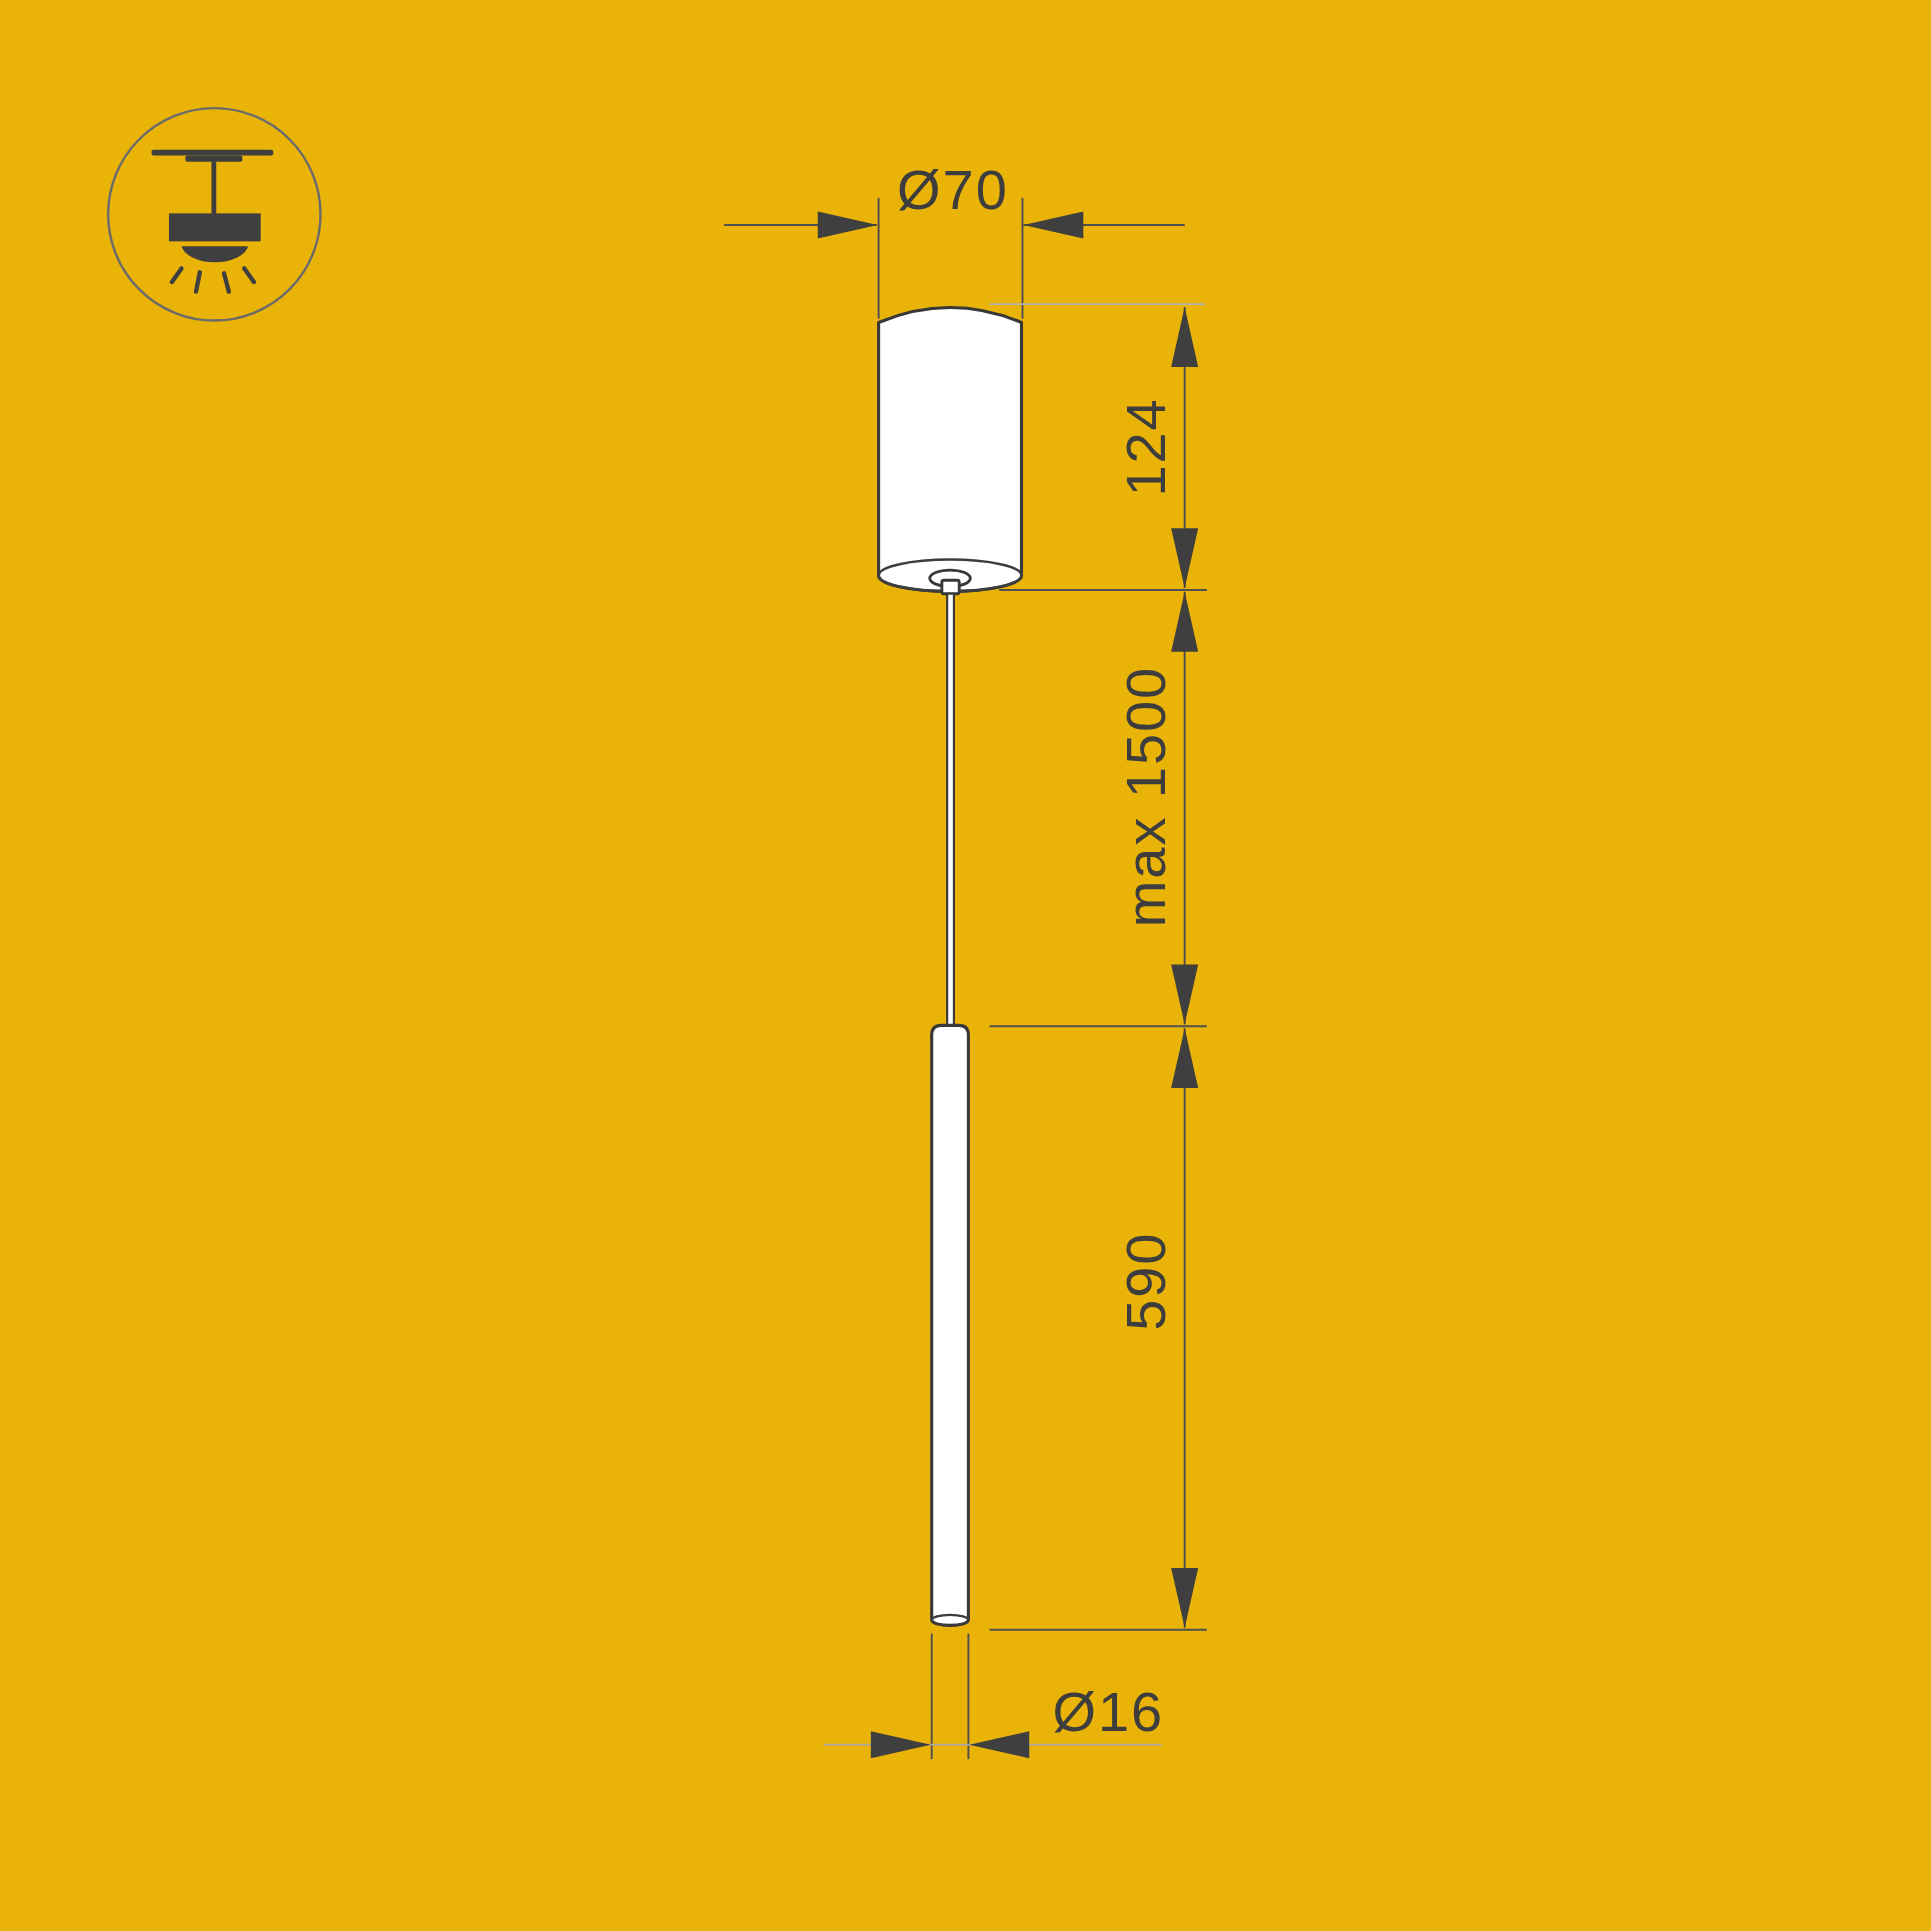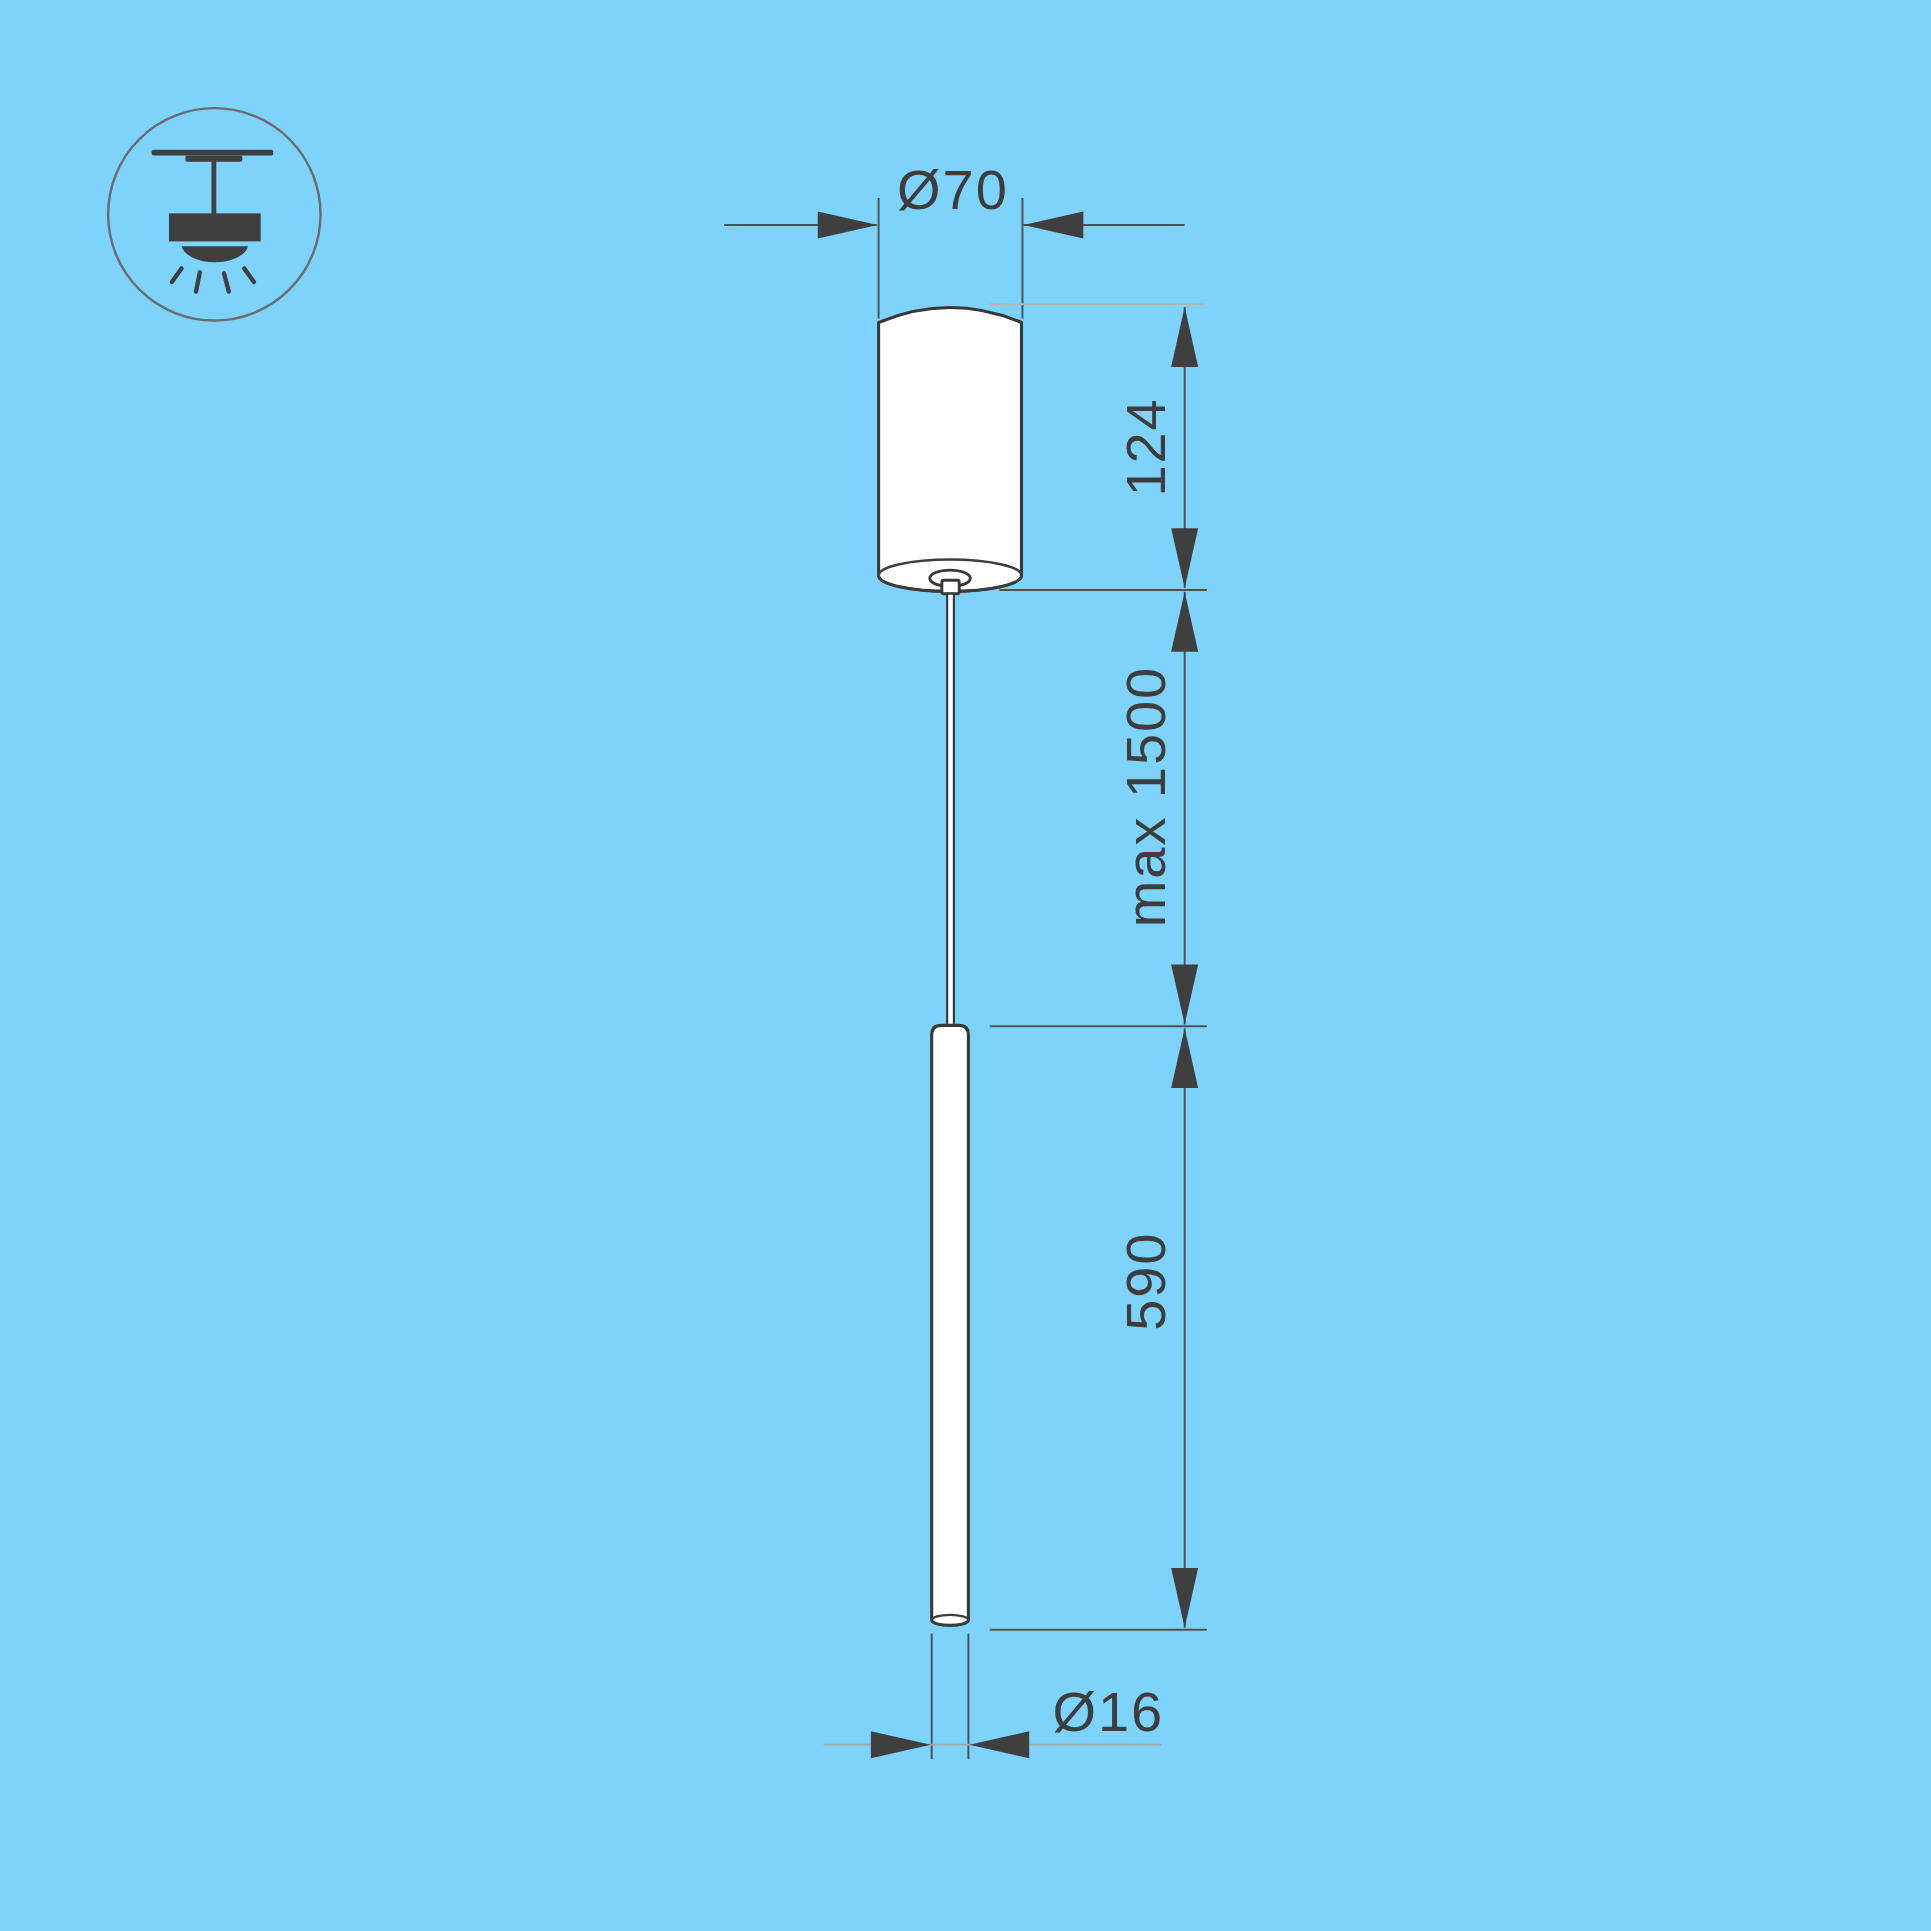--- a/index.html
+++ b/index.html
@@ -4,21 +4,21 @@
 <style>
   html, body {
     margin: 0;
     padding: 0;
     background: #ffffff;
   }
   .stage {
     position: relative;
     width: 1931px;
     height: 1931px;
-    background: #7dd3fc;
+    background: #eab308;
     font-family: "Liberation Sans", sans-serif;
   }
   svg { display: block; }
 
   
   .outline {
     fill: #ffffff;
     stroke: #383838;
     stroke-width: 3.2;
     stroke-linejoin: round;

